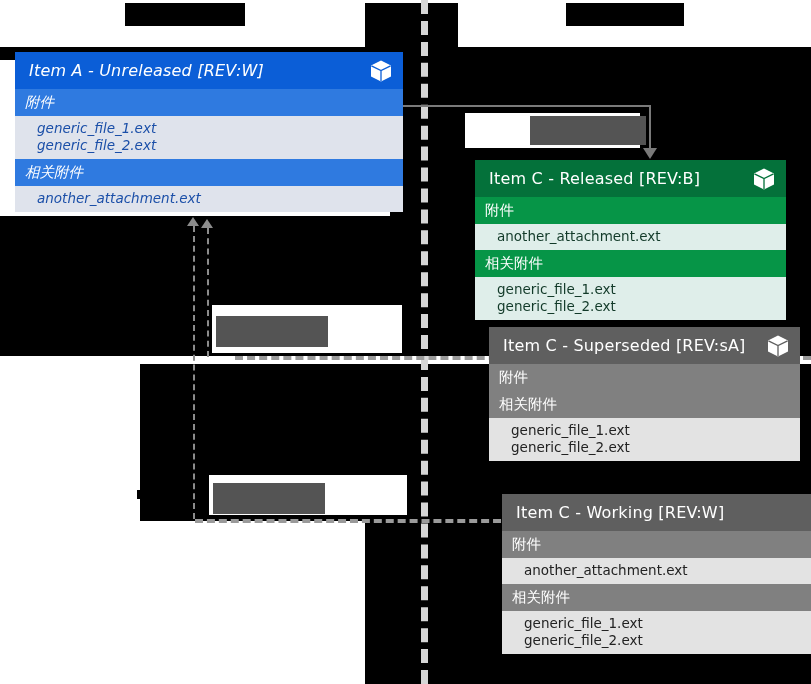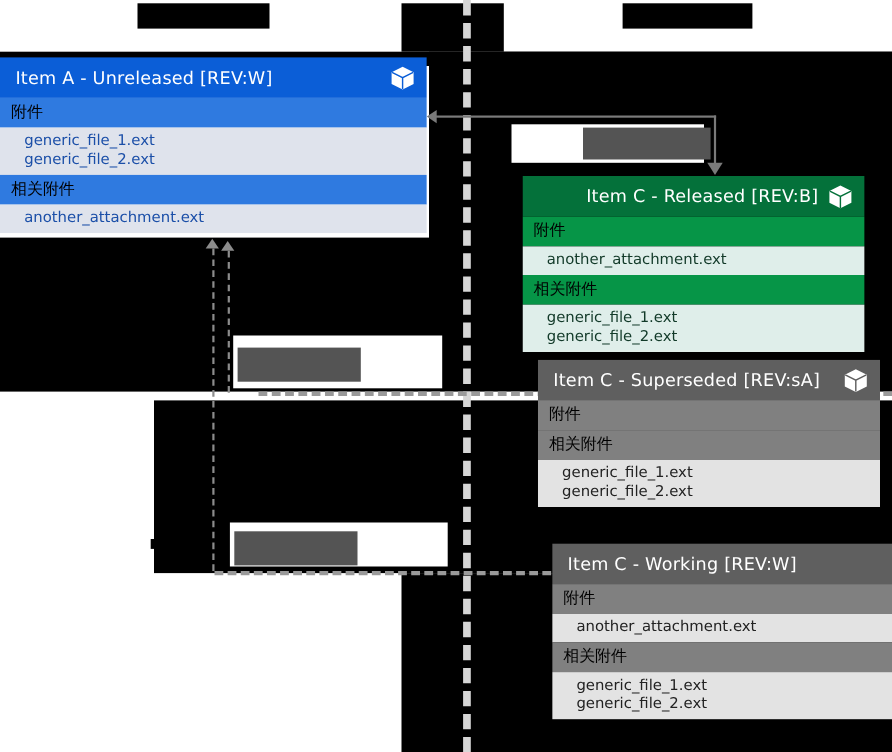--- a/index.html
+++ b/index.html
@@ -98,39 +98,39 @@
     font-size: 16px;
     letter-spacing: .2px;
     white-space: nowrap;
   }
   .card-title .t-text { padding-right: 8px; }
   .sec-head {
     box-sizing: border-box;
     height: 27px;
     line-height: 27px;
     padding: 0 10px;
-    color: #000000;
+    color: #ffffff;
     font-size: 14.5px;
     white-space: nowrap;
   }
   .sec-body {
     box-sizing: border-box;
     padding: 4px 10px 5px 22px;
     font-size: 13.5px;
     line-height: 17px;
   }
   .sec-body div { white-space: nowrap; }
 
   
   .theme-blue .card-title { background: #0b5ed7; }
   .theme-blue .sec-head   { background: #2f7ae0; }
   .theme-blue .sec-body   { background: #dfe3ec; color: #1b4fa8; }
 
   
-  .theme-green .card-title { background: #04713a; justify-content: flex-end; }
+  .theme-green .card-title { background: #04713a; }
   .theme-green .sec-head   { background: #069547; }
   .theme-green .sec-body   { background: #dfeeea; color: #123a29; }
 
   
   .theme-gray .card-title { background: #5f5f5f; }
   .theme-gray .sec-head   { background: #808080; }
   .theme-gray .sec-body   { background: #e3e3e3; color: #222222; }
 
   .cube-icon { flex: 0 0 auto; width: 24px; height: 24px; display: block; }
 </style>
@@ -169,21 +169,21 @@
   <div class="conn" style="left:649px; top:105px; width:2px;  height:45px;"></div>
   <div class="arrow-left" style="left:388px; top:100px;"></div>
   <div class="arrow-down" style="left:643px; top:148px;"></div>
 
   <div class="conn-v-dash" style="left:193px; top:226px; height:293px;"></div>
   <div class="arrow-up" style="left:187px; top:217px;"></div>
 
   <div class="conn-v-dash" style="left:207px; top:228px; height:129px;"></div>
   <div class="arrow-up" style="left:201px; top:219px;"></div>
 
-  <div class="card theme-blue" style="left:0px; top:52px; width:388px;">
+  <div class="card theme-blue" style="left:15px; top:52px; width:388px;font-style:italic;">
     <div class="card-title">
       <span class="t-text">Item A - Unreleased [REV:W]</span>
       <svg class="cube-icon" viewBox="0 0 24 24">
         <path fill="#ffffff" d="M12 1.6 22 6.6v10.8L12 22.4 2 17.4V6.6z"></path>
         <path fill="none" stroke="#0b5ed7" stroke-width="1.3" d="M2.4 6.8 12 11.6l9.6-4.8M12 11.6v10.4"></path>
       </svg>
     </div>
     <div class="sec-head">附件</div>
     <div class="sec-body">
       <div>generic_file_1.ext</div>

